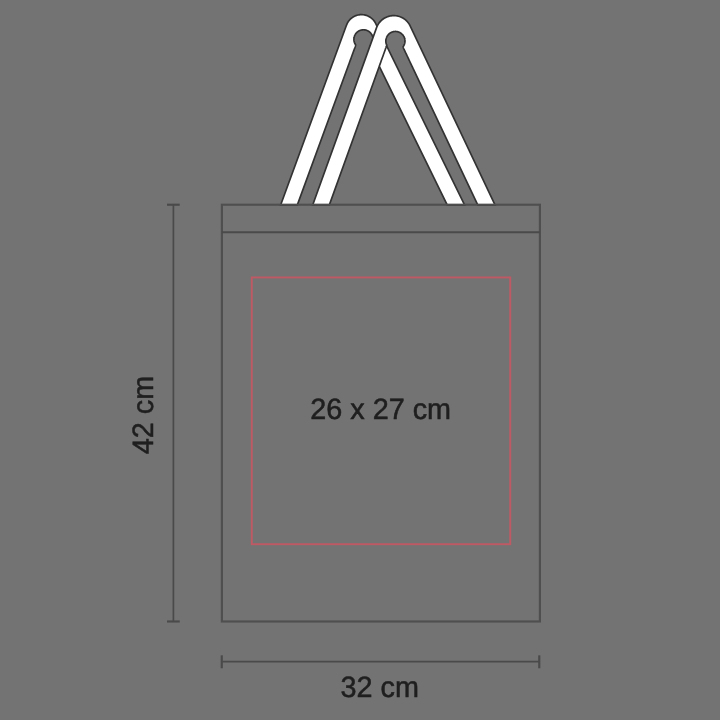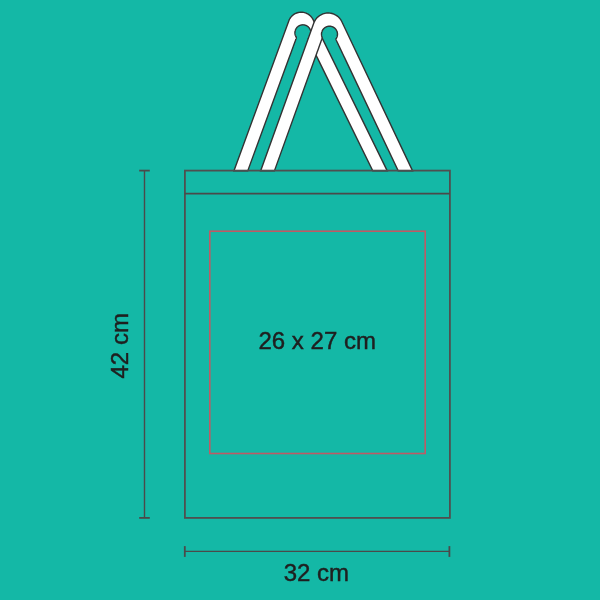--- a/index.html
+++ b/index.html
@@ -1,16 +1,16 @@
 <!DOCTYPE html>
 <html><head>
 <meta charset="utf-8">
 <style>
   html,body{margin:0;padding:0;background:#ffffff;}
-  .stage{position:relative;width:600px;height:600px;background:#14b8a6;overflow:hidden;}
+  .stage{position:relative;width:600px;height:600px;background:#737373;overflow:hidden;}
   text{font-family:"Liberation Sans",sans-serif;fill:#1f1f1f;}
 </style>
 </head>
 <body>
 <div class="stage">
 <svg width="600" height="600" viewBox="0 0 600 600">
 
   <g>
     <path d="M233.88 170.90 L288.78 20.89 L289.11 20.07 L289.50 19.28 L289.93 18.51 L290.42 17.77 L290.96 17.07 L291.54 16.40 L292.16 15.78 L292.83 15.20 L293.53 14.66 L294.26 14.17 L295.03 13.73 L295.83 13.35 L296.64 13.01 L297.48 12.74 L298.34 12.52 L299.21 12.35 L300.08 12.25 L300.97 12.20 L301.85 12.22 L302.73 12.29 L303.60 12.42 L304.47 12.60 L305.31 12.85 L306.15 13.15 L306.95 13.51 L307.74 13.92 L308.49 14.38 L309.21 14.89 L309.90 15.44 L310.55 16.04 L311.15 16.69 L311.71 17.37 L312.23 18.09 L312.69 18.84 L313.11 19.62 L387.24 170.90 L372.76 170.90 L316.90 56.90 L316.83 56.76 L316.69 56.47 L316.49 56.05 L316.21 55.49 L315.87 54.79 L315.45 53.94 L314.97 52.96 L314.42 51.83 L313.90 50.77 L313.41 49.77 L312.95 48.83 L312.52 47.96 L312.12 47.15 L311.75 46.40 L311.42 45.71 L311.11 45.08 L310.81 44.47 L310.52 43.88 L310.24 43.30 L309.96 42.74 L309.70 42.19 L309.44 41.66 L309.18 41.15 L308.94 40.65 L308.73 40.20 L308.58 39.80 L308.46 39.45 L308.38 39.16 L308.35 38.91 L308.36 38.72 L308.41 38.57 L308.51 38.48 L308.60 38.39 L308.69 38.29 L308.78 38.19 L308.87 38.10 L308.96 38.00 L309.05 37.89 L309.13 37.79 L309.21 37.69 L309.29 37.58 L309.37 37.47 L309.45 37.37 L309.52 37.26 L309.60 37.15 L309.67 37.03 L309.74 36.92 L309.80 36.81 L309.87 36.69 L309.93 36.58 L310.00 36.46 L310.06 36.34 L310.11 36.22 L310.17 36.10 L310.22 35.98 L310.27 35.86 L310.32 35.73 L310.37 35.61 L310.42 35.49 L310.46 35.36 L310.50 35.23 L310.54 35.11 L310.58 34.98 L310.61 34.85 L310.65 34.72 L310.68 34.59 L310.71 34.46 L310.73 34.34 L310.76 34.20 L310.78 34.07 L310.80 33.94 L310.82 33.81 L310.83 33.68 L310.85 33.55 L310.86 33.42 L310.87 33.28 L310.87 33.15 L310.88 33.02 L310.88 32.89 L310.88 32.75 L310.88 32.62 L310.88 32.49 L310.87 32.35 L310.86 32.22 L310.85 32.09 L310.84 31.96 L310.82 31.83 L310.81 31.70 L310.79 31.56 L310.76 31.43 L310.74 31.30 L310.71 31.17 L310.69 31.04 L310.66 30.91 L310.62 30.79 L310.59 30.66 L310.55 30.53 L310.51 30.40 L310.47 30.28 L310.43 30.15 L310.39 30.03 L310.34 29.90 L310.29 29.78 L310.24 29.66 L310.18 29.53 L310.13 29.41 L310.07 29.29 L310.01 29.18 L309.95 29.06 L309.89 28.94 L309.82 28.83 L309.76 28.71 L309.69 28.60 L309.62 28.49 L309.54 28.38 L309.47 28.27 L309.39 28.16 L309.32 28.05 L309.24 27.94 L309.15 27.84 L309.07 27.74 L308.99 27.63 L308.90 27.53 L308.81 27.43 L308.72 27.34 L308.63 27.24 L308.54 27.15 L308.44 27.05 L308.34 26.96 L308.25 26.87 L308.15 26.78 L308.05 26.70 L307.95 26.61 L307.84 26.53 L307.74 26.45 L307.63 26.37 L307.52 26.29 L307.41 26.22 L307.30 26.14 L307.19 26.07 L307.08 26.00 L306.97 25.93 L306.85 25.86 L306.74 25.80 L306.62 25.74 L306.50 25.68 L306.38 25.62 L306.26 25.56 L306.14 25.51 L306.02 25.45 L305.90 25.40 L305.77 25.35 L305.65 25.31 L305.53 25.26 L305.40 25.22 L305.27 25.18 L305.15 25.14 L305.02 25.10 L304.89 25.07 L304.76 25.04 L304.63 25.01 L304.50 24.98 L304.37 24.95 L304.24 24.93 L304.11 24.91 L303.98 24.89 L303.85 24.87 L303.72 24.86 L303.58 24.85 L303.45 24.84 L303.32 24.83 L303.19 24.82 L303.06 24.82 L302.92 24.82 L302.79 24.82 L302.66 24.82 L302.52 24.83 L302.39 24.83 L302.26 24.84 L302.13 24.85 L302.00 24.87 L301.86 24.88 L301.73 24.90 L301.60 24.92 L301.47 24.95 L301.34 24.97 L301.21 25.00 L301.08 25.03 L300.95 25.06 L300.82 25.09 L300.70 25.13 L300.57 25.17 L300.44 25.21 L300.32 25.25 L300.19 25.29 L300.07 25.34 L299.94 25.38 L299.82 25.44 L299.70 25.49 L299.58 25.54 L299.46 25.60 L299.34 25.66 L299.22 25.72 L299.10 25.78 L298.99 25.84 L298.87 25.91 L298.76 25.98 L298.64 26.05 L298.53 26.12 L298.42 26.19 L298.31 26.27 L298.21 26.34 L298.10 26.42 L297.99 26.50 L297.89 26.59 L297.79 26.67 L297.69 26.76 L297.59 26.84 L297.49 26.93 L297.39 27.02 L297.30 27.11 L297.20 27.21 L297.11 27.30 L297.02 27.40 L296.93 27.50 L296.84 27.60 L296.76 27.70 L296.67 27.80 L296.59 27.91 L296.51 28.01 L296.43 28.12 L296.36 28.23 L296.28 28.34 L296.21 28.45 L296.14 28.56 L296.07 28.67 L296.00 28.79 L295.93 28.90 L295.87 29.02 L295.81 29.14 L295.75 29.25 L295.69 29.37 L295.63 29.49 L295.58 29.62 L295.53 29.74 L295.48 29.86 L295.43 29.98 L295.38 30.11 L295.34 30.23 L295.30 30.36 L295.26 30.49 L295.22 30.61 L295.19 30.74 L295.15 30.87 L295.12 31.00 L295.09 31.13 L295.07 31.26 L295.04 31.39 L295.02 31.52 L295.00 31.65 L294.98 31.78 L294.97 31.91 L294.95 32.05 L294.94 32.18 L294.93 32.31 L294.93 32.44 L294.92 32.58 L294.92 32.71 L294.92 32.84 L294.92 32.97 L294.92 33.11 L294.93 33.24 L294.94 33.37 L294.95 33.50 L294.96 33.63 L294.98 33.77 L294.99 33.90 L295.01 34.03 L295.03 34.16 L295.06 34.29 L295.08 34.42 L295.11 34.55 L295.14 34.68 L295.17 34.81 L295.21 34.94 L295.25 35.06 L295.28 35.19 L295.32 35.32 L295.37 35.44 L295.41 35.57 L295.46 35.69 L295.51 35.81 L295.56 35.94 L295.61 36.06 L295.67 36.18 L295.73 36.30 L295.78 36.42 L295.85 36.54 L295.91 36.65 L295.97 36.77 L296.04 36.88 L296.11 37.00 L296.18 37.11 L296.25 37.22 L296.29 37.38 L296.30 37.59 L296.28 37.84 L296.22 38.15 L296.14 38.50 L296.02 38.91 L295.87 39.36 L295.68 39.86 L295.49 40.37 L295.30 40.91 L295.10 41.45 L294.89 42.01 L294.68 42.59 L294.46 43.19 L294.24 43.80 L294.01 44.42 L293.76 45.11 L293.49 45.86 L293.19 46.67 L292.87 47.55 L292.53 48.48 L292.16 49.48 L291.77 50.55 L291.36 51.67 L291.00 52.66 L290.69 53.50 L290.43 54.20 L290.23 54.76 L290.07 55.19 L289.97 55.47 L289.92 55.61 L247.72 170.90 Z" fill="#ffffff" stroke="#333333" stroke-width="1.4"></path>
   </g>

